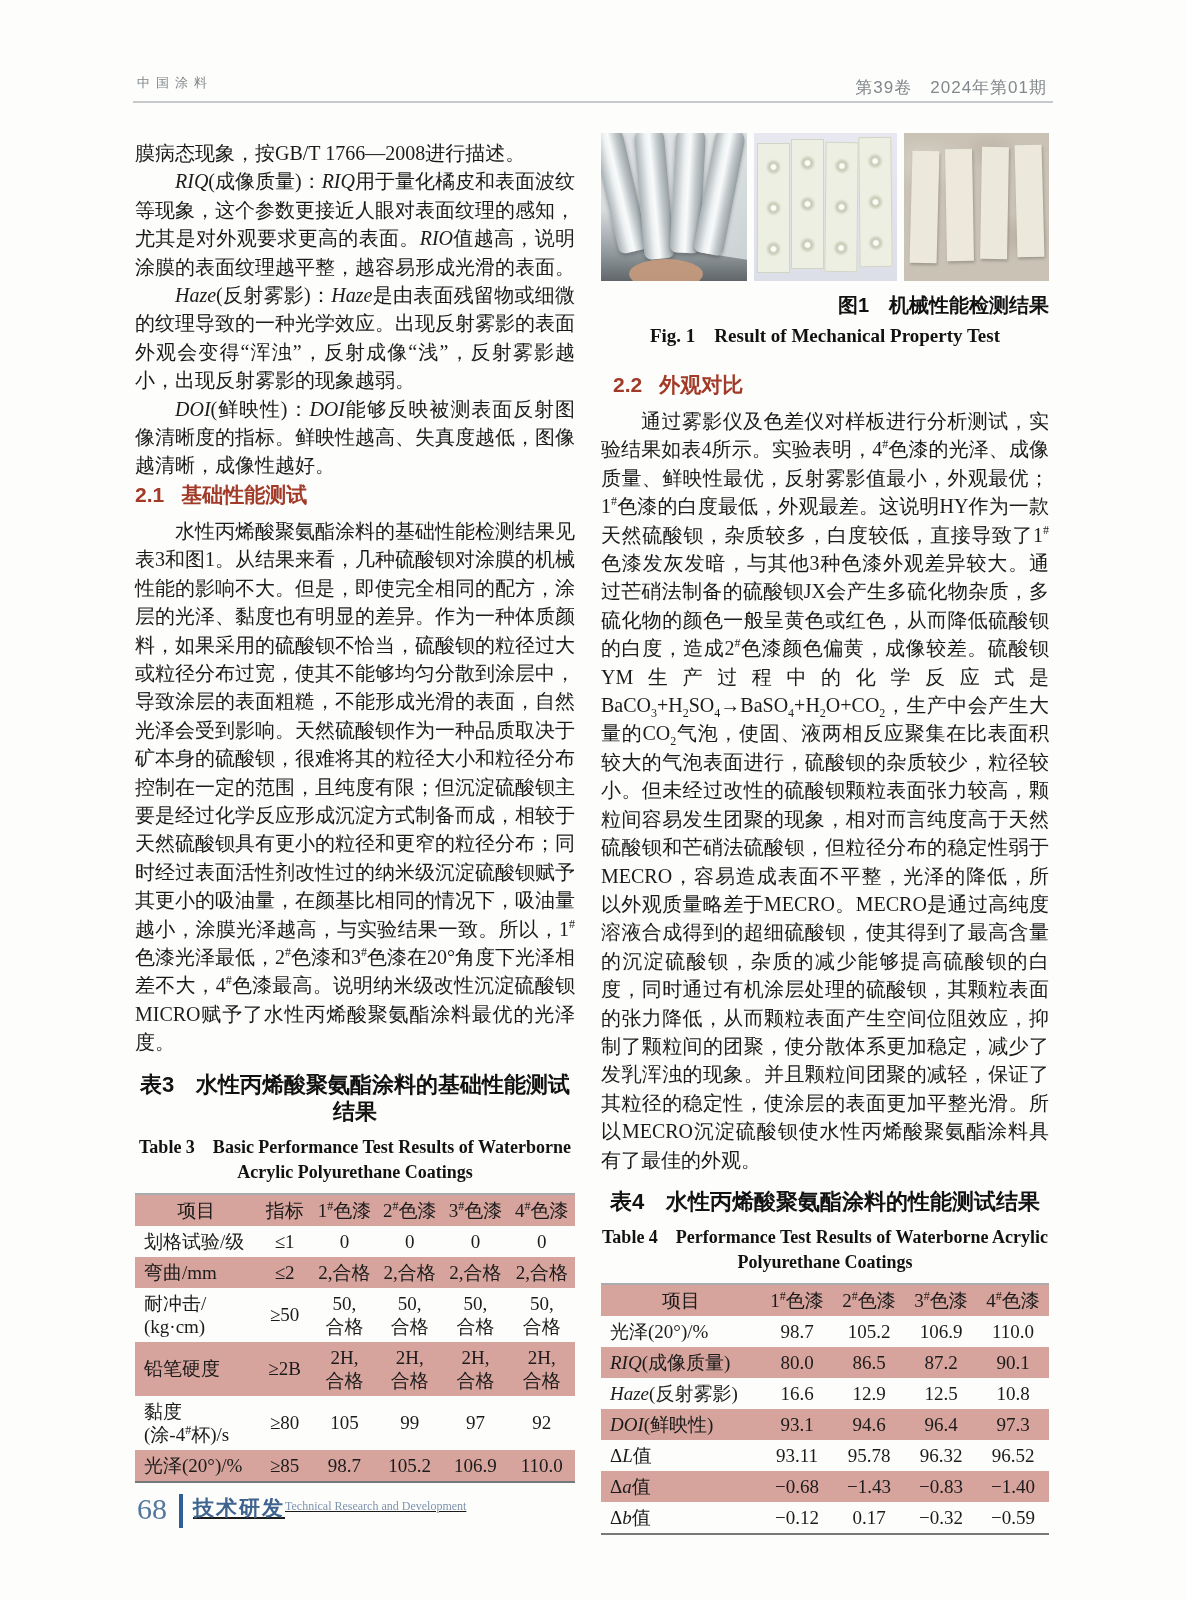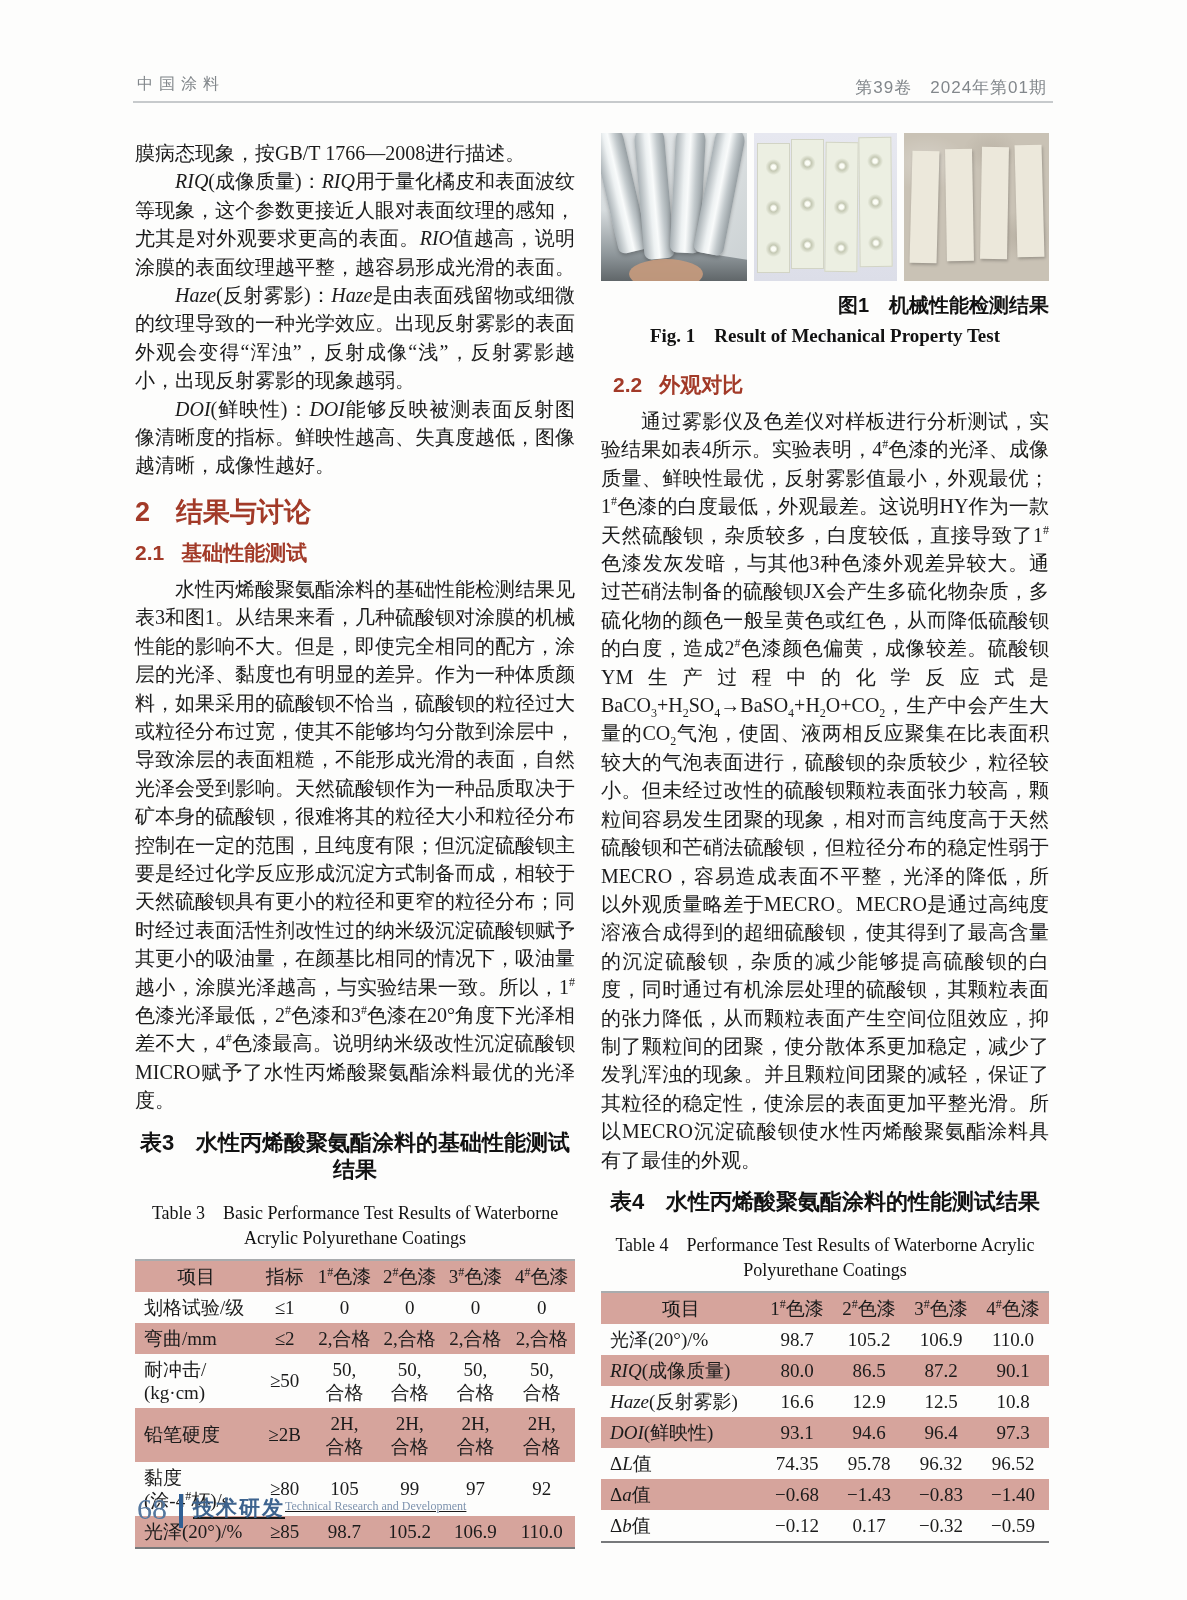--- a/index.html
+++ b/index.html
@@ -1,20 +1,20 @@
 <!DOCTYPE html>
 <html lang="zh" style="--heading-red: #a23a28; --table-pink: #d6a49c; --footer-blue: #3d638e; --footer-bar-blue: #2f5f94; --page-number-blue: #54779e; --header-gray: #82878b;"><head>
 <meta charset="utf-8">
 <style>
   html,body{margin:0;padding:0;background:#fff;}
   .page{position:relative;width:1187px;height:1600px;background:#fdfdfc;margin:0 auto;overflow:hidden;
         font-family:"Liberation Serif","DejaVu Serif",serif;color:#1b1b1b;}
   
   .hdr-journal{position:absolute;left:137px;top:74px;font-family:Liberation Mono, monospace;
-               font-size:16px;color:var(--header-gray,#82878b);letter-spacing:6px;}
+               font-size:13px;color:var(--header-gray,#82878b);letter-spacing:6px;}
   .hdr-issue{position:absolute;right:140px;top:76px;font-family:"Liberation Sans",sans-serif;
              font-size:17px;color:var(--header-gray,#82878b);letter-spacing:1px;}
   .hdr-rule{position:absolute;left:133px;top:101px;width:920px;height:2px;background:#c7cacc;}
   
   .col{position:absolute;font-size:20px;line-height:28.4px;text-align:justify;}
   .col p{margin:0;}
   .ind{text-indent:2em;}
   .col-left{left:135px;top:139px;width:440px;}
   .col-right{left:601px;top:133px;width:448px;}
   sup{font-size:12px;vertical-align:super;line-height:0;}
@@ -60,22 +60,22 @@
   .s3a{left:7px;top:18px;transform:rotate(1.5deg);} .s3b{left:42px;top:16px;transform:rotate(-1deg);}
   .s3c{left:77px;top:14px;transform:rotate(1deg);} .s3d{left:112px;top:12px;transform:rotate(-1.5deg);}
   .figcap-cn{text-align:right;font-family:Liberation Sans, sans-serif;font-weight:bold;
              font-size:20px;line-height:26px;margin-top:11px;color:#121212;}
   .figcap-en{text-align:center;font-family:"Liberation Serif",serif;font-weight:bold;
              font-size:19px;line-height:25px;margin-top:5px;color:#121212;}
   
   .tbl-block{margin-top:14px;}
   .tbl-title-cn{text-align:center;font-family:"Liberation Sans",sans-serif;font-weight:bold;
                 font-size:22px;line-height:27px;color:#121212;}
-  .tbl-title-en{text-align:center;font-family:"Liberation Serif",serif;font-weight:normal;
-                font-size:18px;line-height:25px;margin-top:18px;color:#121212;}
+  .tbl-title-en{text-align:center;font-family:"Liberation Serif",serif;font-weight:bold;
+                font-size:18px;line-height:25px;margin-top:10px;color:#121212;}
   table{width:100%;border-collapse:collapse;margin-top:8px;font-size:19px;
         border-top:2px solid #a9acae;border-bottom:2px solid #77797b;}
   td{padding:4px 2px;text-align:center;vertical-align:middle;white-space:pre-line;line-height:23px;}
   td.lbl{text-align:left;padding-left:9px;}
   tr.pink{background:var(--table-pink,#d6a49c);}
   
   .footer{position:absolute;left:137px;top:1494px;display:flex;align-items:stretch;}
   .pageno{font-size:30px;line-height:30px;color:var(--page-number-blue,#54779e);align-self:flex-end;padding-bottom:4px;}
   .fbar{width:4px;background:var(--footer-bar-blue,#2f5f94);margin:0 10px 0 12px;}
   .fsec{display:flex;flex-direction:row;justify-content:center;padding-top:1px;text-decoration:underline;}
@@ -92,23 +92,20 @@
   <div class="hdr-journal">中国涂料</div>
   <div class="hdr-issue">第39卷　2024年第01期</div>
   <div class="hdr-rule"></div>
 
   <div class="col col-left">
     <p><span>膜病态现象，按GB/T 1766—2008进行描述。</span></p>
     <p class="ind"><i>RIQ</i><span>(成像质量)：</span><i>RIQ</i><span>用于量化橘皮和表面波纹等现象，这个参数更接近人眼对表面纹理的感知，尤其是对外观要求更高的表面。</span><i>RIO</i><span>值越高，说明涂膜的表面纹理越平整，越容易形成光滑的表面。</span></p>
     <p class="ind"><i>Haze</i><span>(反射雾影)：</span><i>Haze</i><span>是由表面残留物或细微的纹理导致的一种光学效应。出现反射雾影的表面外观会变得“浑浊”，反射成像“浅”，反射雾影越小，出现反射雾影的现象越弱。</span></p>
     <p class="ind"><i>DOI</i><span>(鲜映性)：</span><i>DOI</i><span>能够反映被测表面反射图像清晰度的指标。鲜映性越高、失真度越低，图像越清晰，成像性越好。</span></p>
 
-    <div class="h-sec1">
-      <span class="h-num">2</span><span>结果与讨论</span>
-    </div>
     <div class="h-sec2">
       <span class="h-num">2.1</span><span>基础性能测试</span>
     </div>
     <p class="ind"><span>水性丙烯酸聚氨酯涂料的基础性能检测结果见表3和图1。从结果来看，几种硫酸钡对涂膜的机械性能的影响不大。但是，即使完全相同的配方，涂层的光泽、黏度也有明显的差异。作为一种体质颜料，如果采用的硫酸钡不恰当，硫酸钡的粒径过大或粒径分布过宽，使其不能够均匀分散到涂层中，导致涂层的表面粗糙，不能形成光滑的表面，自然光泽会受到影响。天然硫酸钡作为一种品质取决于矿本身的硫酸钡，很难将其的粒径大小和粒径分布控制在一定的范围，且纯度有限；但沉淀硫酸钡主要是经过化学反应形成沉淀方式制备而成，相较于天然硫酸钡具有更小的粒径和更窄的粒径分布；同时经过表面活性剂改性过的纳米级沉淀硫酸钡赋予其更小的吸油量，在颜基比相同的情况下，吸油量越小，涂膜光泽越高，与实验结果一致。所以，1</span><sup>#</sup><span>色漆光泽最低，2</span><sup>#</sup><span>色漆和3</span><sup>#</sup><span>色漆在20°角度下光泽相差不大，4</span><sup>#</sup><span>色漆最高。说明纳米级改性沉淀硫酸钡MICRO赋予了水性丙烯酸聚氨酯涂料最优的光泽度。</span></p>
 
     <div class="tbl-block">
       <div class="tbl-title-cn">表3　水性丙烯酸聚氨酯涂料的基础性能测试结果</div>
       <div class="tbl-title-en">Table 3　Basic Performance Test Results of Waterborne Acrylic Polyurethane Coatings</div>
       <table>
         <colgroup>
@@ -264,21 +261,21 @@
         </tr>
         <tr class="pink">
           <td class="lbl"><i>DOI</i><span>(鲜映性)</span></td>
           <td>93.1</td>
           <td>94.6</td>
           <td>96.4</td>
           <td>97.3</td>
         </tr>
         <tr>
           <td class="lbl"><span>Δ</span><i>L</i><span>值</span></td>
-          <td>74.35</td>
+          <td>93.11</td>
           <td>95.78</td>
           <td>96.32</td>
           <td>96.52</td>
         </tr>
         <tr class="pink">
           <td class="lbl"><span>Δ</span><i>a</i><span>值</span></td>
           <td>−0.68</td>
           <td>−1.43</td>
           <td>−0.83</td>
           <td>−1.40</td>

